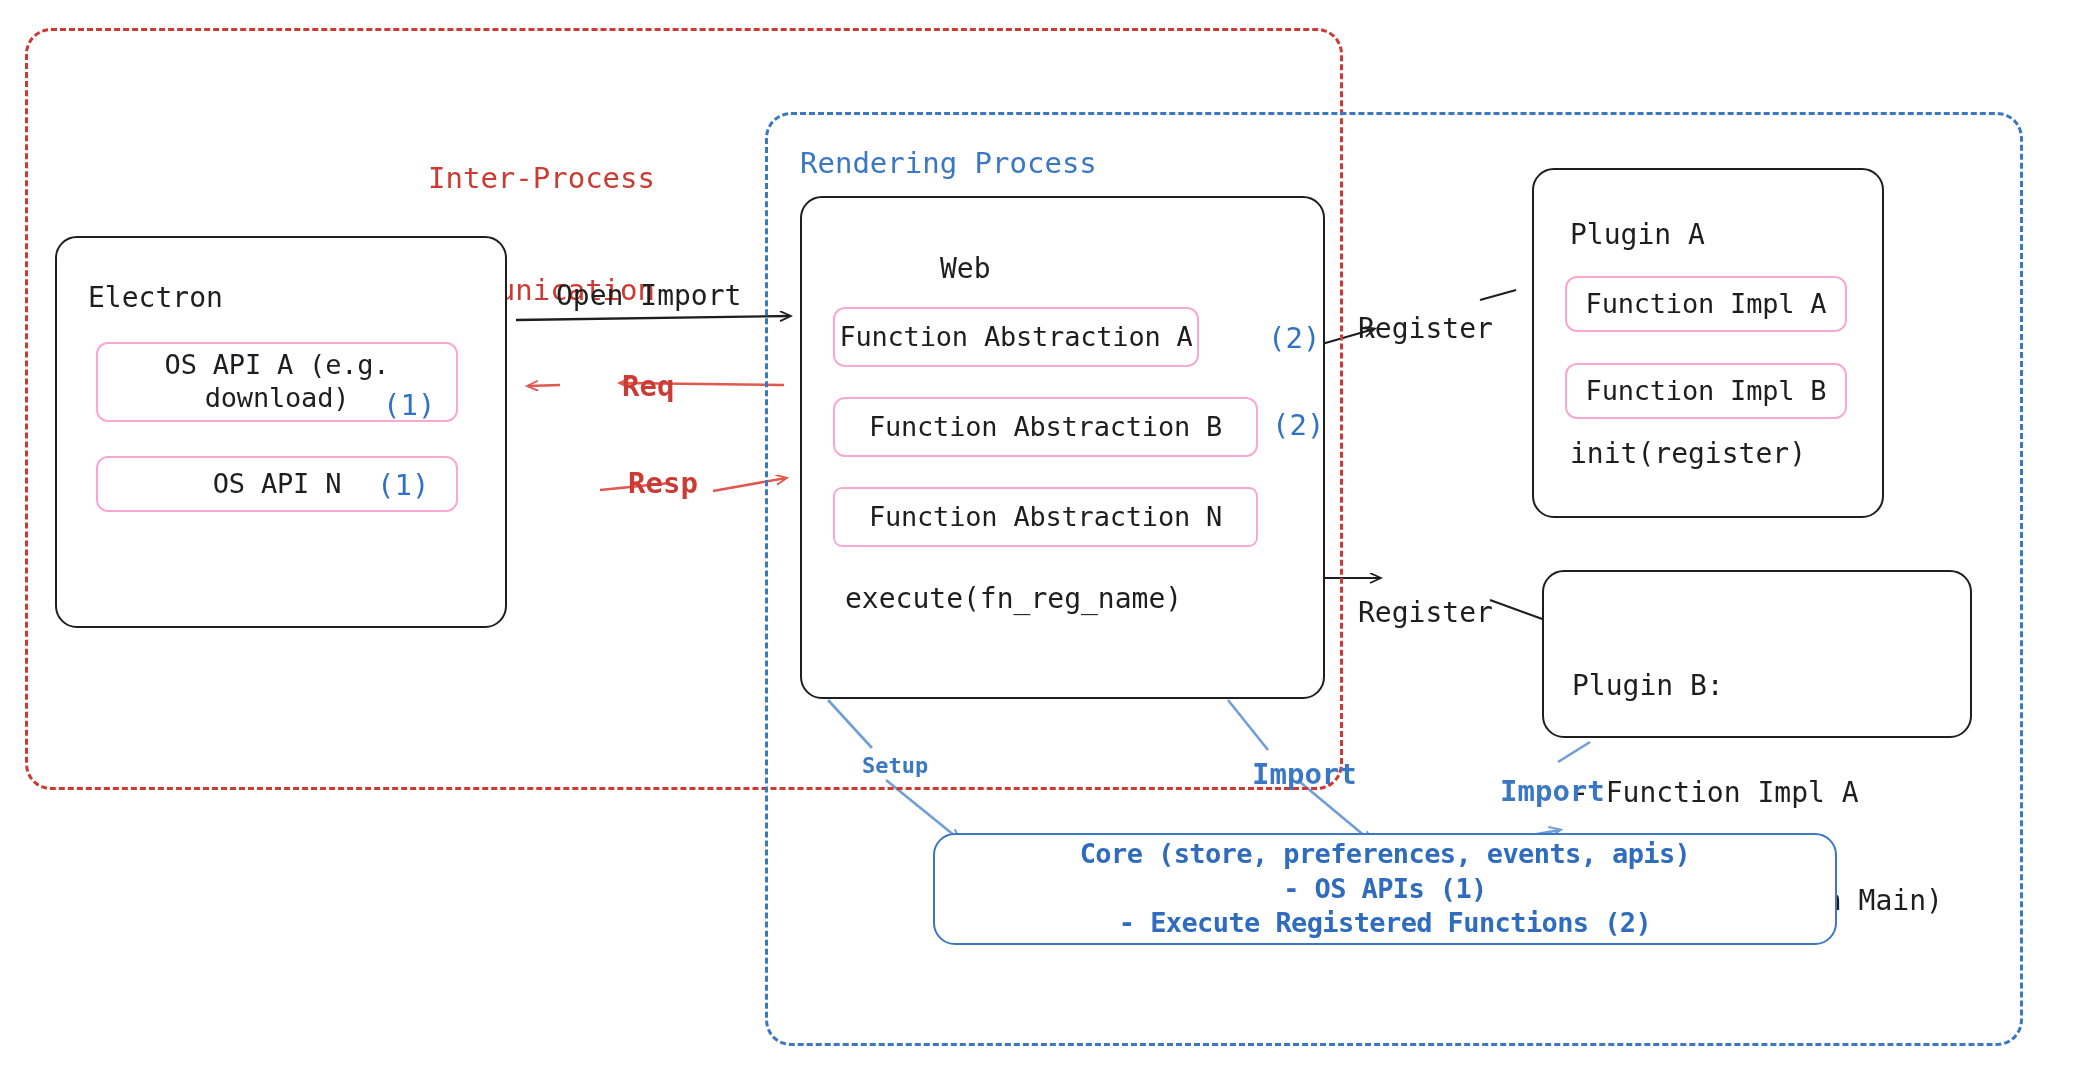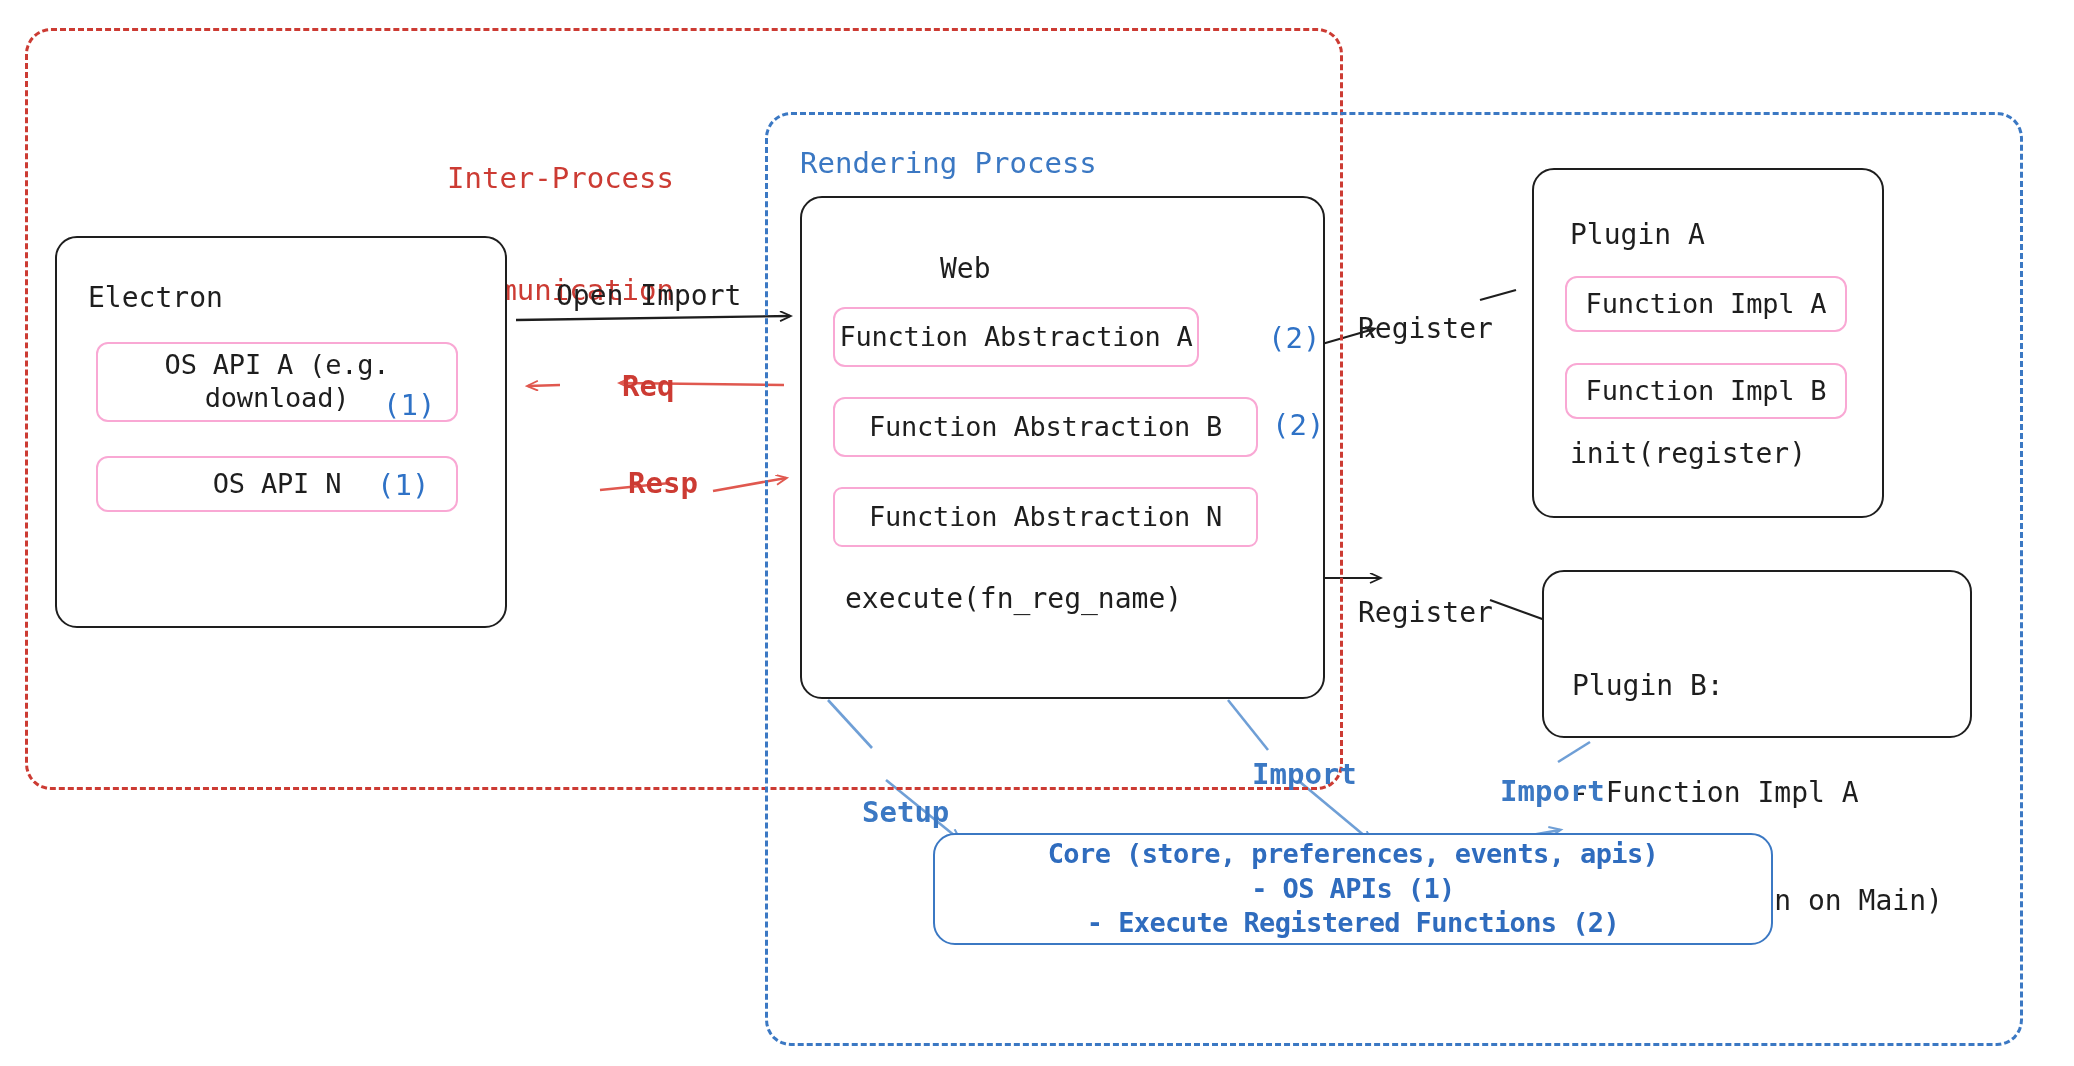--- a/index.html
+++ b/index.html
@@ -97,21 +97,21 @@
     position: absolute;
     color: #2f72c6;
     font-size: 29px;
     white-space: pre;
   }
 
   
   #core-box {
     position: absolute;
     left: 933px; top: 833px;
-    width: 840px; height: 112px;
+    width: 904px; height: 112px;
     border: 2.4px solid #3b78c3;
     border-radius: 22px;
     box-sizing: border-box;
     background: #ffffff;
     display: flex;
     flex-direction: column;
     align-items: center;
     justify-content: center;
     color: #2f6cbe;
     font-weight: bold;
@@ -175,21 +175,21 @@
 
     <g>
       <path d="M1590,742 L1558,762" stroke="#6f9fd6" stroke-width="2.6" fill="none"></path>
       <path d="M1560,830 L1492,842" stroke="#6f9fd6" stroke-width="2.6" fill="none" marker-end="url(#ah-blue)" transform="rotate(180 1526 836)"></path>
     </g>
   </svg>
 
   <div class="group-dashed" id="ipc-group"></div>
   <div class="group-dashed" id="render-group"></div>
 
-  <div class="label red" style="left:428px; top:86px; font-size:29px;margin-left:19px;">
+  <div class="label red" style="left:428px; top:86px; font-size:29px;">
     <div>Inter-Process</div>
     <div>Communication</div>
   </div>
 
   <div class="label blue" style="left:800px; top:145px; font-size:29px;">Rendering Process</div>
 
   <div class="box" id="electron-box" style="left:55px; top:236px; width:452px; height:392px;"></div>
   <div class="box-title" style="left:88px; top:281px;">Electron</div>
 
   <div class="pill" style="left:96px; top:342px; width:362px; height:80px;">
@@ -245,17 +245,17 @@
     <div>- Execute Registered Functions (2)</div>
   </div>
 
   <div class="label black" style="left:556px; top:278px; font-size:28px;">Open Import</div>
   <div class="label red" style="left:622px; top:368px; font-size:29px; font-weight:bold;">Req</div>
   <div class="label red" style="left:628px; top:465px; font-size:29px; font-weight:bold;">Resp</div>
 
   <div class="label black" style="left:1358px; top:311px; font-size:28px;">Register</div>
   <div class="label black" style="left:1358px; top:595px; font-size:28px;">Register</div>
 
-  <div class="label blue" style="left:862px; top:752px; font-size:29px; font-weight:bold;margin-top:42px;">Setup</div>
+  <div class="label blue" style="left:862px; top:752px; font-size:22px; font-weight:bold;">Setup</div>
   <div class="label blue" style="left:1252px; top:756px; font-size:29px; font-weight:bold;">Import</div>
   <div class="label blue" style="left:1500px; top:773px; font-size:29px; font-weight:bold;">Import</div>
 
 </div>
 
 </body></html>

